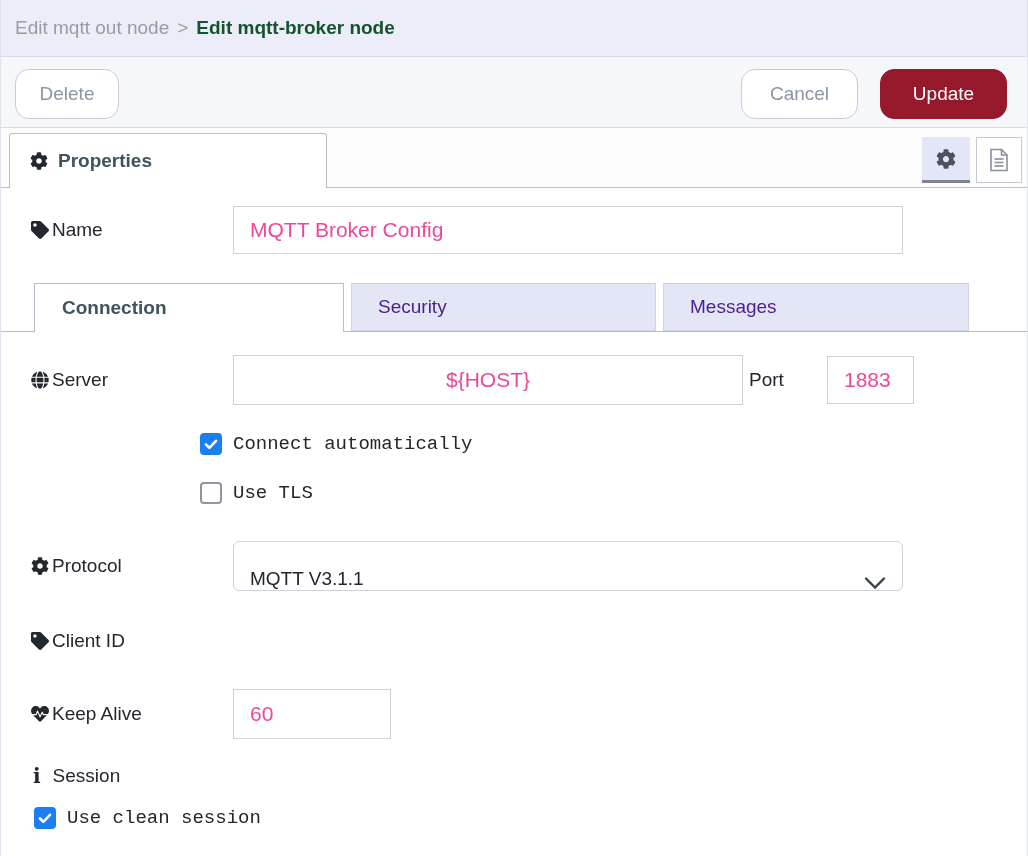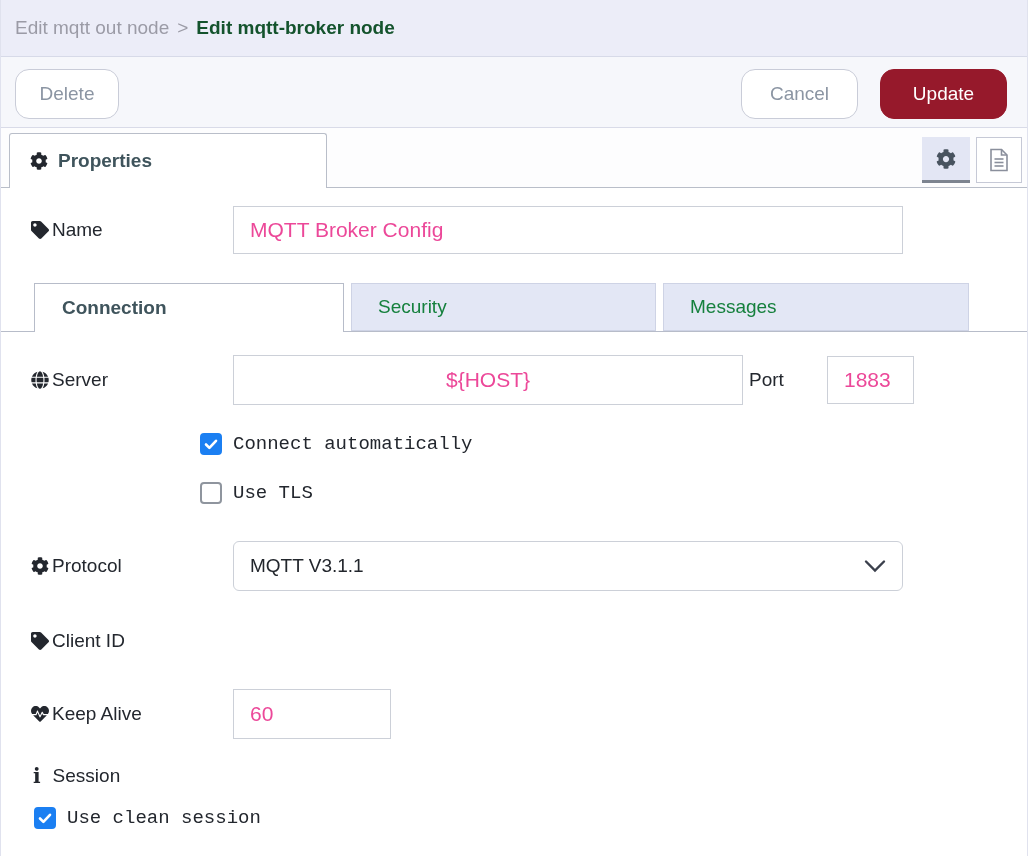--- a/index.html
+++ b/index.html
@@ -34,26 +34,26 @@
   .icon-gray{color:#9aa0aa;fill:#9aa0aa;}
   .mini-btn{position:absolute;top:9px;height:46px;display:flex;align-items:center;justify-content:center;cursor:pointer;}
   .mini-gear{left:921px;width:48px;background:#e3e6f4;border-bottom:3px solid #7d8490;}
   .mini-doc{left:975px;width:46px;background:#fff;border:1px solid #c6c9d6;}
   
   .flabel{position:absolute;display:flex;align-items:center;gap:3px;font-size:19px;color:#23272e;height:50px;}
   .ficon{width:18px;height:18px;fill:#23272e;flex:0 0 auto;}
   input.tb{position:absolute;border:1px solid #ccd0d8;border-radius:0;padding:0 16px;font-size:21px;
            color:#ec4899;background:#fff;outline:none;font-family:"Liberation Sans","DejaVu Sans",sans-serif;}
   .select{position:absolute;border:1px solid #ccd0d8;border-radius:6px;background:#fff;display:flex;
-          align-items:center;justify-content:space-between;padding:0 16px;font-size:19px;color:#22262c;cursor:pointer;}
+          align-items:flex-end;justify-content:space-between;padding:0 16px;font-size:19px;color:#22262c;cursor:pointer;}
   
   .sec-tab{position:absolute;top:283px;display:flex;align-items:center;font-size:19px;cursor:pointer;}
   .sec-active{height:49px;background:#fff;border:1px solid #b7bcc9;border-bottom:none;z-index:2;
               font-weight:bold;color:#3f545c;padding-left:27px;}
-  .sec-inactive{height:48px;background:#e3e7f5;border:1px solid #ced3e5;color:#15803d;padding-left:26px;}
+  .sec-inactive{height:48px;background:#e3e7f5;border:1px solid #ced3e5;color:#4c1d95;padding-left:26px;}
   .sec-line{position:absolute;top:331px;left:0;width:100%;height:1px;background:#b7bcc9;z-index:1;}
   
   .cbrow{position:absolute;display:flex;align-items:center;gap:11px;cursor:pointer;font-family:Liberation Mono, monospace;}
   .checkbox{width:22px;height:22px;border:2px solid #8f959e;border-radius:4px;background:#fff;
             display:flex;align-items:center;justify-content:center;flex:0 0 auto;}
   .checkbox.checked{background:var(--checkbox-blue,#1b7ff2);border-color:var(--checkbox-blue,#1b7ff2);}
   .checkbox svg{display:none;}
   .checkbox.checked svg{display:block;}
   .cblabel{font-size:19px;color:#23272e;}
   .session-hdr{position:absolute;left:32px;top:762px;display:flex;align-items:center;gap:12px;font-size:19px;color:#23272e;height:28px;}

